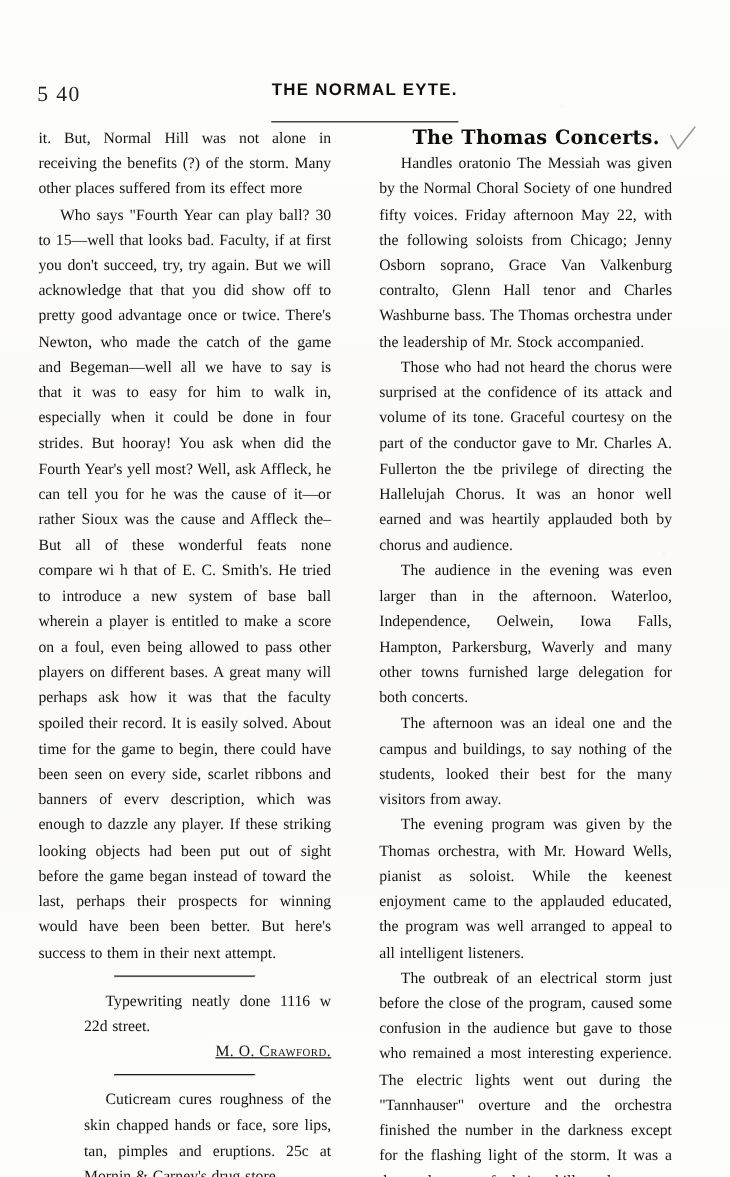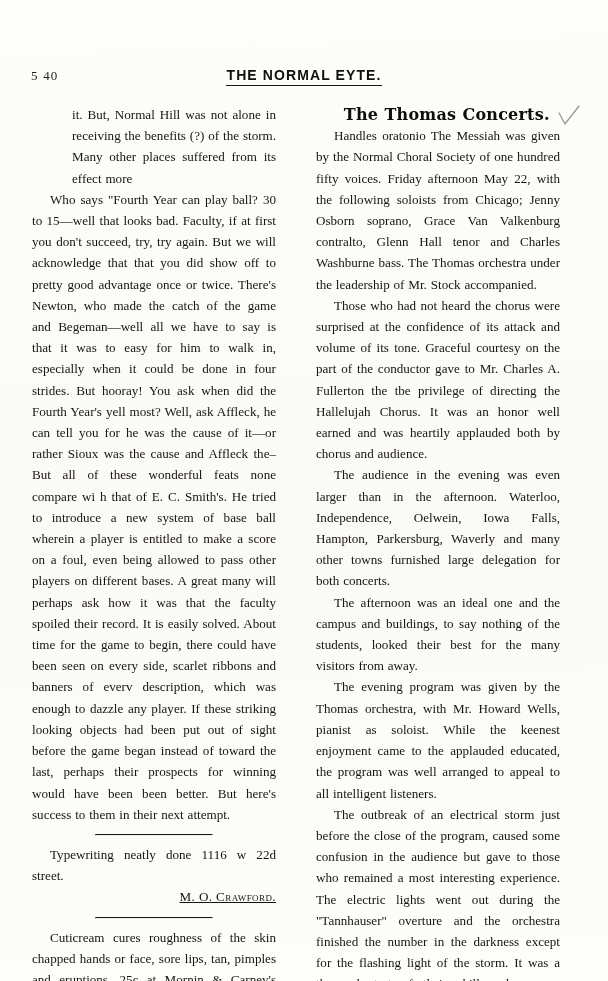--- a/index.html
+++ b/index.html
@@ -35,38 +35,38 @@
   #running-head {
     position: absolute;
     left: 0; right: 0;
     top: 66px;
     height: 26px;
   }
   #folio {
     position: absolute;
     left: 31px;
     top: 2px;
-    font-size: 13px;
+    font-size: 18px;
     letter-spacing: 1.2px;
     color: #231f1a;
   }
   #masthead-wrap {
     position: absolute;
     left: 0; right: 0;
     top: 0;
     text-align: center;
   }
   #masthead {
     display: inline-block;
     font-family: "Liberation Sans", "DejaVu Sans", sans-serif;
     font-weight: bold;
     font-size: 14px;
     letter-spacing: 1.1px;
     color: #120f0b;
-    padding-bottom: 2px;
+    padding-bottom: 19px;
     border-bottom: 1.6px solid #1a1713;
   }
 
   
   #columns {
     position: absolute;
     top: 104px;
     left: 0;
     width: 608px;
   }
@@ -82,21 +82,21 @@
     hyphens: none;
     color: #171410;
   }
   #col-left  { left: 32px; }
   #col-right { left: 316px; }
 
   .col p {
     margin: 0;
     text-indent: 18px;
   }
-  .col p.noindent { text-indent: 0; margin-left: 40px; }
+  .col p.noindent { text-indent: 0; }
 
   
   .col p {
     word-spacing: 0.6px;
   }
 
   
   .section-head {
     text-align: center;
     font-family: "DejaVu Serif", "Liberation Serif", serif;
@@ -111,21 +111,21 @@
   }
 
   
   .rule {
     width: 116px;
     height: 0;
     border-top: 1.7px solid #1b1814;
     margin: 9px auto 8px auto;
   }
 
-  .ad-block { margin-top: 0; }
+  .ad-block { margin-top: 0; margin-left: 38px; }
   .signature {
     display: block;
     text-align: right;
     text-indent: 0;
     text-decoration: underline;
   }
   .smallcaps {
     font-variant: small-caps;
     letter-spacing: 0.4px;
   }

